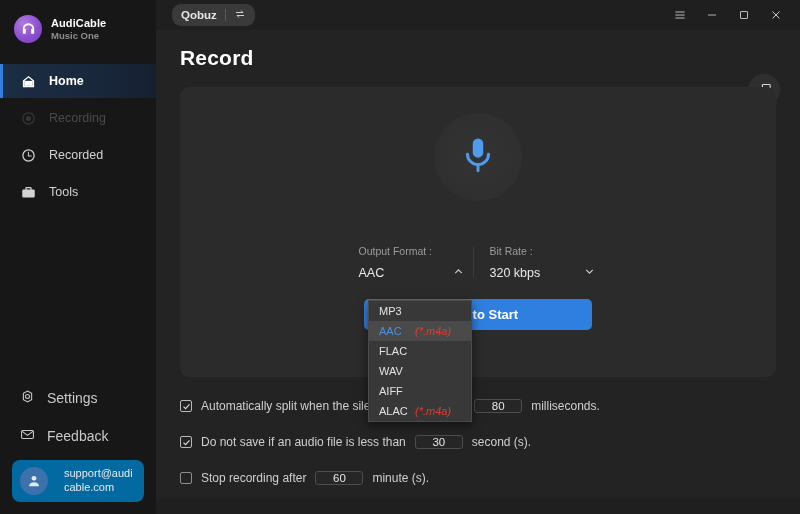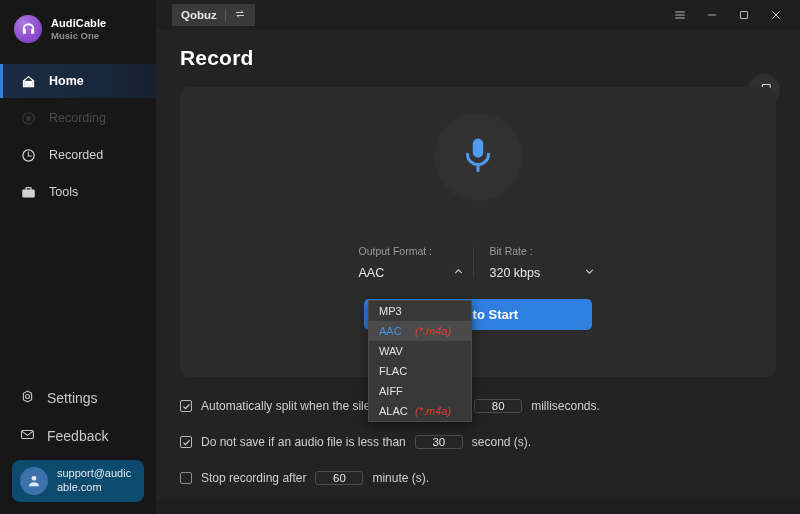--- a/index.html
+++ b/index.html
@@ -65,23 +65,23 @@
 
   .sidebar-bottom { margin-top: auto; padding-bottom: 12px; }
   .bottom-item {
     display:flex; align-items:center; gap:12px;
     height: 32px; padding-left: 20px;
     color:#c9c9c9; font-size:14px;
     margin-bottom: 6px;
   }
   .account {
     margin: 8px 12px 0 12px;
-    background: #0c4a6e;
+    background: #0369a1;
     border-radius: 8px;
-    display:flex; align-items:center; gap:9px;
+    display:flex; align-items:center; gap:16px;
     padding: 7px 8px;
   }
   .avatar {
     width: 28px; height: 28px; border-radius: 50%;
     background: #3d71ac;
     display:flex; align-items:center; justify-content:center; flex:0 0 28px;
   }
   .account-mail {
     color:#e6e9ee; font-size: 11px; line-height: 1.25;
     word-break: break-all;
@@ -95,21 +95,21 @@
     position: relative;
   }
   .titlebar {
     height: 36px;
     display:flex; align-items:center;
     padding: 0 10px 0 16px;
     background: #1f1f1f;
   }
   .source-chip {
     background:#3a3a3a;
-    border-radius:1px;
+    border-radius:9px;
     height:22px;
     display:flex; align-items:center; gap:8px;
     padding: 0 9px;
     color:#e7e7e7; font-size:11.5px; font-weight:bold;
   }
   .chip-divider { width:1px; height:12px; background:#5a5a5a; }
   .win-ctrls { margin-left:auto; display:flex; align-items:center; gap:4px; }
   .win-btn {
     width: 28px; height: 26px;
     display:flex; align-items:center; justify-content:center;
@@ -441,25 +441,25 @@
   <div class="dropdown">
     <div class="dd-item">
       <span>MP3</span>
       <span class="dd-ext"></span>
     </div>
     <div class="dd-item selected">
       <span>AAC</span>
       <span class="dd-ext">(*.m4a)</span>
     </div>
     <div class="dd-item">
+      <span>FLAC</span>
+      <span class="dd-ext"></span>
+    </div>
+    <div class="dd-item">
       <span>WAV</span>
-      <span class="dd-ext"></span>
-    </div>
-    <div class="dd-item">
-      <span>FLAC</span>
       <span class="dd-ext"></span>
     </div>
     <div class="dd-item">
       <span>AIFF</span>
       <span class="dd-ext"></span>
     </div>
     <div class="dd-item">
       <span>ALAC</span>
       <span class="dd-ext">(*.m4a)</span>
     </div>

